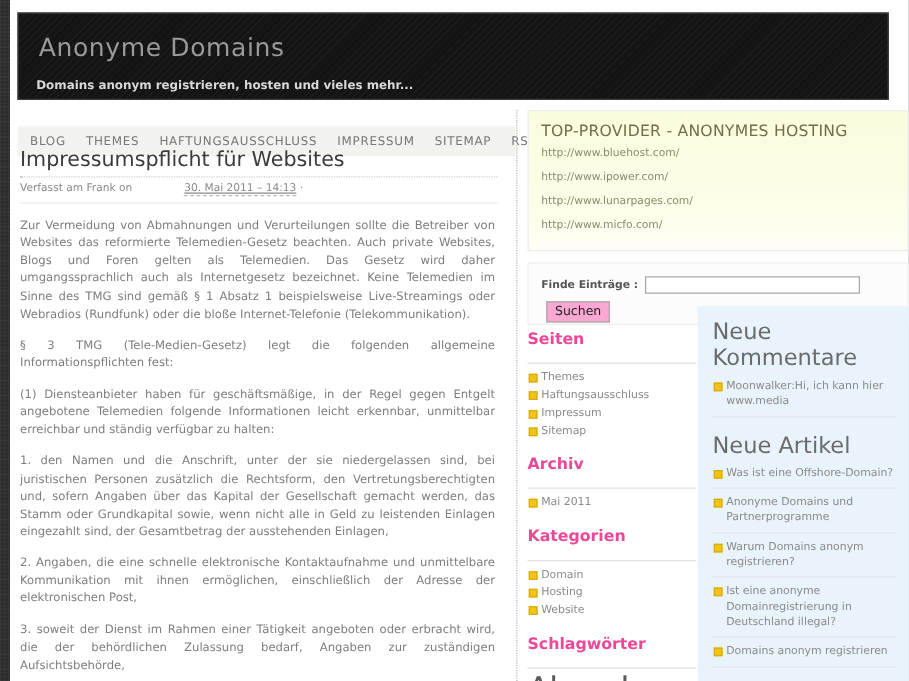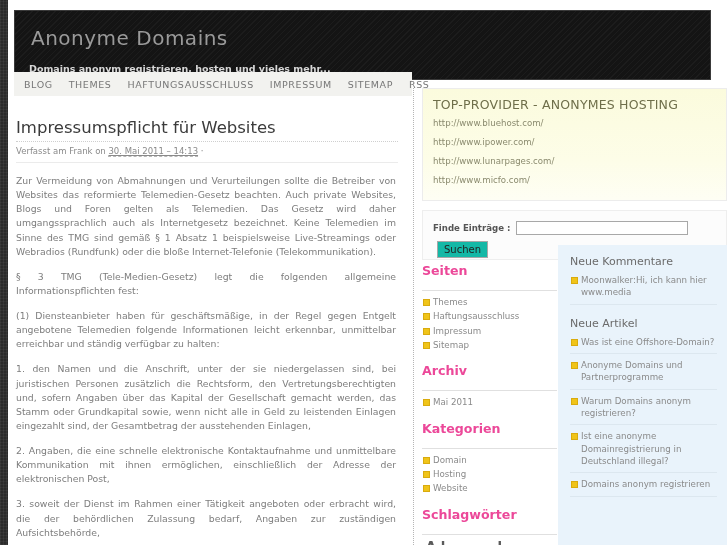--- a/index.html
+++ b/index.html
@@ -45,21 +45,21 @@
     left: 14px; top: 52px;
     font-size: 9.5px;
     font-weight: bold;
     color: #d8d8d8;
     margin: 0;
   }
 
   
   .nav {
     position: absolute;
-    left: 6px; top: 72px; width: 398px; height: 24px;
+    left: 6px; top: 101px; width: 398px; height: 24px;
     background: #f2f2ef;
     display: flex;
     align-items: center;
     padding-left: 10px;
   }
   .nav a {
     color: #777777;
     font-size: 9.5px;
     letter-spacing: .6px;
     text-decoration: none;
@@ -86,20 +86,21 @@
   .post-meta {
     margin: 3px 0 0 2px;
     font-size: 8.5px;
     color: #8a8a8a;
     padding-bottom: 6px;
     border-bottom: 1px solid #ebebeb;
   }
   .post-meta .dated {
     border-bottom: 1px dashed #b9b9b9;
     color: #8a8a8a;
+    margin-left: 39px;
   }
   .post-body p {
     margin: 11px 2px 0 2px;
     font-size: 9.3px;
     line-height: 1.52;
     color: #7d7d7d;
     text-align: justify;
   }
 
   
@@ -157,21 +158,21 @@
     border: 1px solid #a8a8a8;
     font-size: 8px;
     padding: 0 3px;
     background: #fff;
   }
   .searchbox button {
     position: absolute;
     left: 14px; top: 30px;
     font-size: 10px;
     padding: 2px 6px;
-    background: #14b8a6;
+    background: #f9a8d4;
     border: 1px solid #a8a8a8;
     color: #222;
     font-family: "DejaVu Sans", "Liberation Sans", sans-serif;
     text-align: center;
   }
 
   
   .col-left {
     position: absolute;
     left: 2px; top: 175px; width: 135px;
@@ -186,21 +187,21 @@
     margin: 0 0 3px 0;
     font-size: 12.6px;
     font-weight: bold;
     color: #ec4899;
     border-bottom: 1px solid #e0e0e0;
     padding-bottom: 12px;
   }
   .wtitle.gray {
     color: #6b6b6b;
     font-weight: normal;
-    font-size: 11px;
+    font-size: 18px;
     border-bottom: none;
     padding-bottom: 1px;
   }
   .wlist { list-style: none; margin: 5px 0 12px 0; padding: 0; }
   .wlist li {
     position: relative;
     padding-left: 11px;
     margin-bottom: 2px;
     font-size: 8.7px;
     line-height: 1.42;

